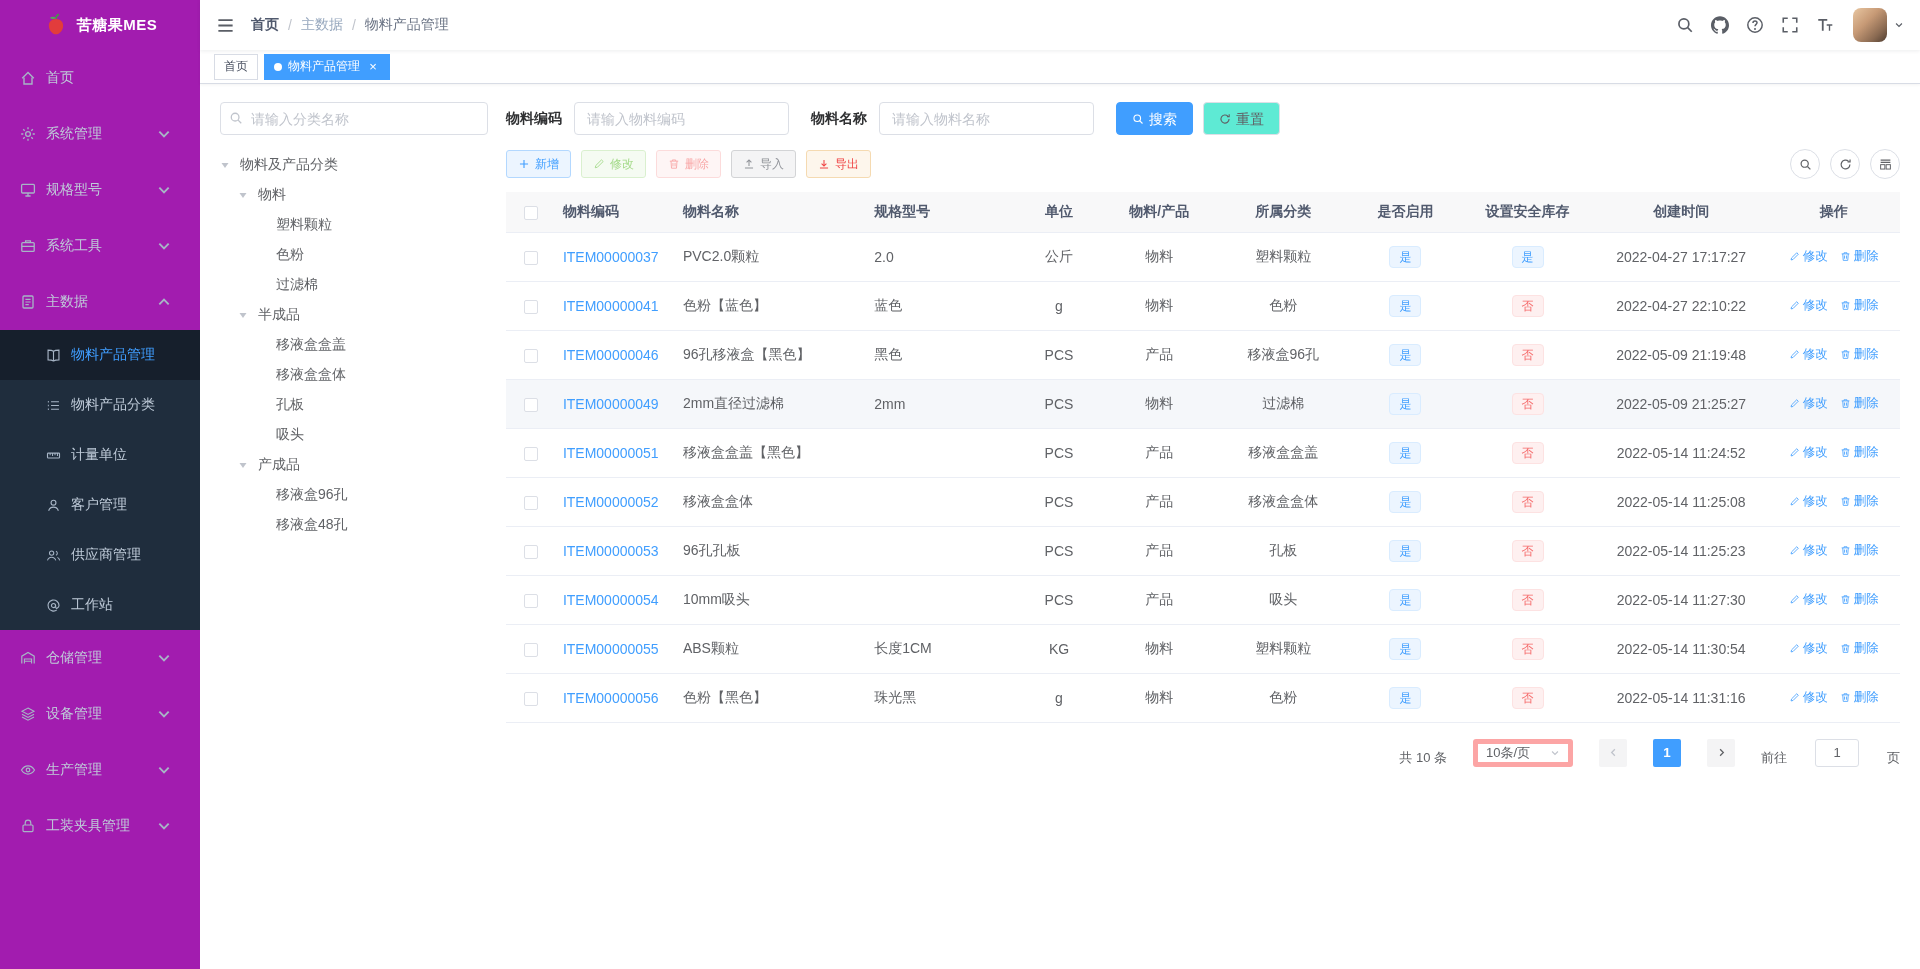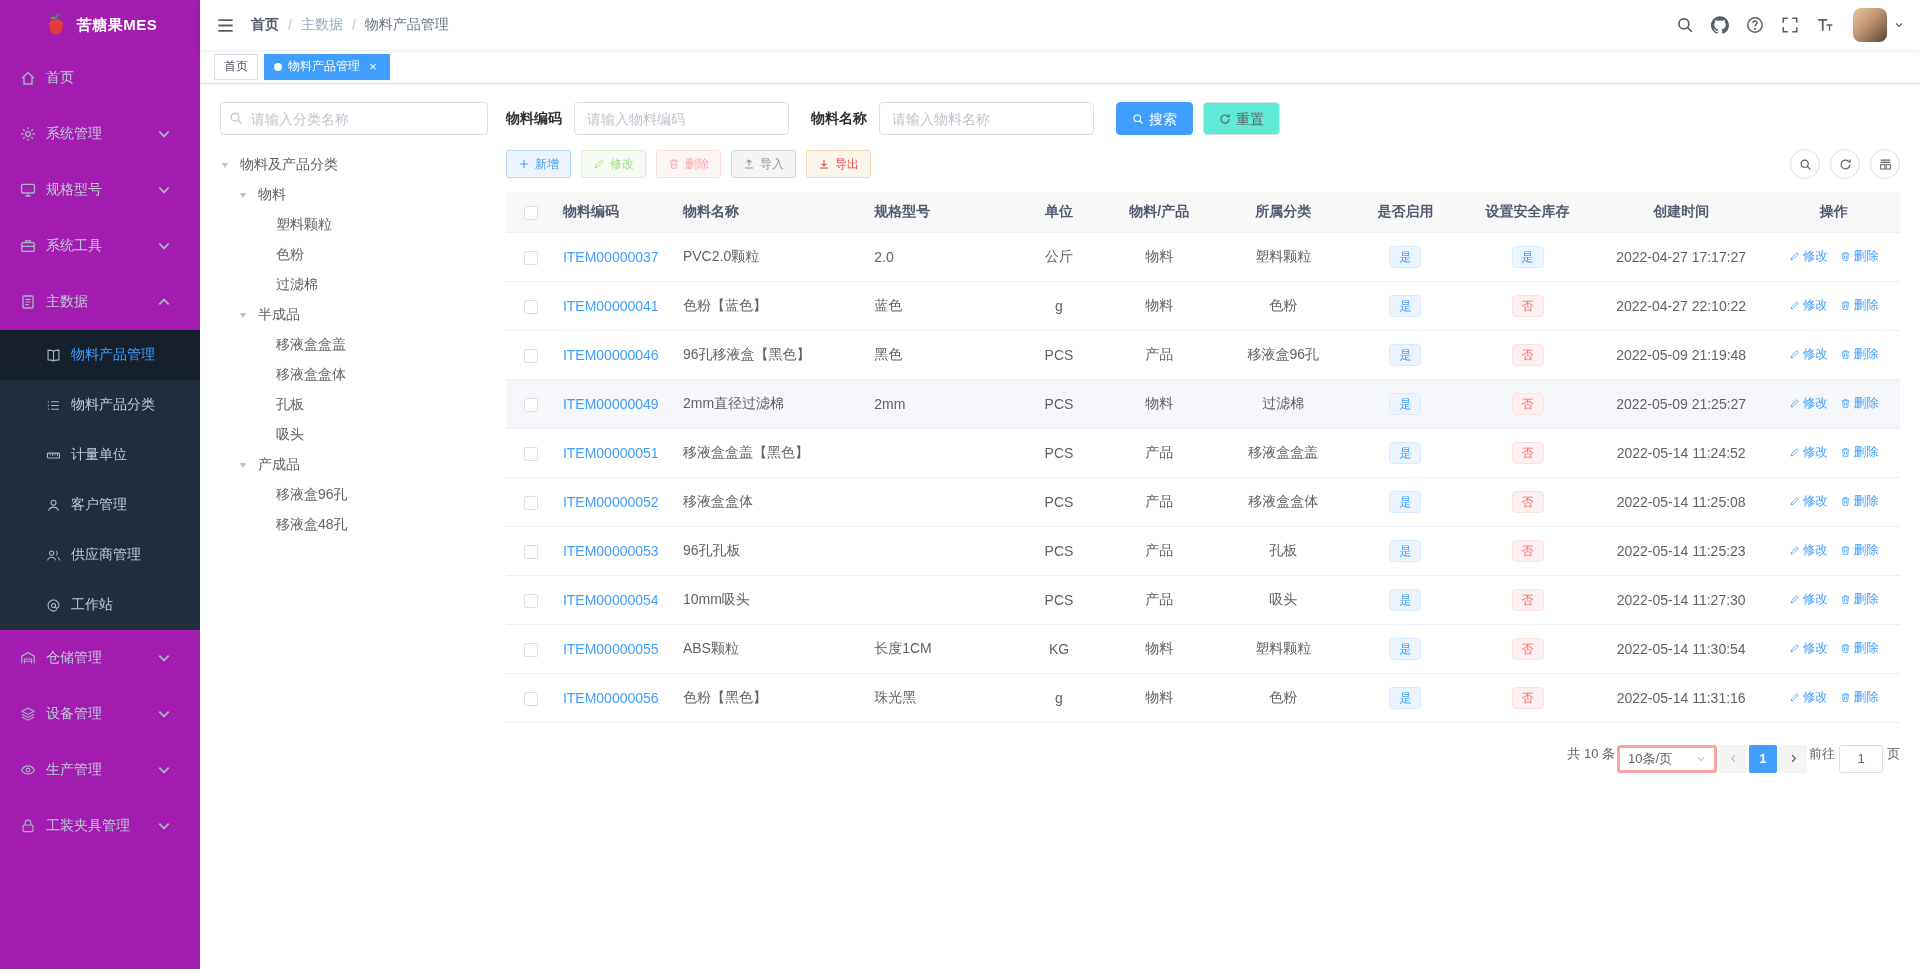--- a/index.html
+++ b/index.html
@@ -84,22 +84,22 @@
 tr.hovered td{background:#f5f7fa}
 .al{text-align:left}.ac{text-align:center}
 .code-link{color:#409eff;cursor:pointer;text-decoration:none}
 .checkbox{display:inline-block;width:14px;height:14px;border:1px solid #dcdfe6;border-radius:2px;background:#fff;cursor:pointer;vertical-align:middle}
 .pill{display:inline-block;padding:4px 9px;border-radius:4px;font-size:12px;line-height:1;border:1px solid}
 .pill-blue{background:#ecf5ff;border-color:#d9ecff;color:#409eff}
 .pill-red{background:#fef0f0;border-color:#fde2e2;color:#f56c6c}
 .op-link{color:#409eff;font-size:12.5px;display:inline-flex;align-items:center;gap:3px;cursor:pointer;margin:0 6px}
 .op-link .icon{width:11px;height:11px}
 
-.pagination{display:flex;align-items:flex-start;justify-content:flex-end;gap:2px;margin-top:22px;font-size:13px;color:#606266}
-.pg-size{height:28px;border:3px solid #fca5a5;border-radius:3px;display:flex;align-items:center;justify-content:space-between;padding:0 8px;min-width:100px;cursor:pointer;color:#606266}
+.pagination{display:flex;align-items:flex-end;justify-content:flex-end;gap:26px;margin-top:16px;font-size:13px;color:#606266}
+.pg-size{height:28px;border:5px solid #fca5a5;border-radius:3px;display:flex;align-items:center;justify-content:space-between;padding:0 8px;min-width:100px;cursor:pointer;color:#606266}
 .pg-size .icon{width:10px;height:10px;color:#c0c4cc}
 .pg-btn{min-width:28px;height:28px;border:none;border-radius:2px;background:#f4f4f5;color:#606266;display:inline-flex;align-items:center;justify-content:center;cursor:pointer}
 .pg-btn .icon{width:11px;height:11px}
 .pg-btn.dis{color:#c0c4cc}
 .pg-btn.page.active{background:#409eff;color:#fff;font-weight:700}
 .pg-input{width:44px;height:28px;border:1px solid #dcdfe6;border-radius:3px;text-align:center;font-size:13px;color:#606266;outline:none;font-family:inherit;margin:0 2px}
 </style>
 </head>
 <body>
 

